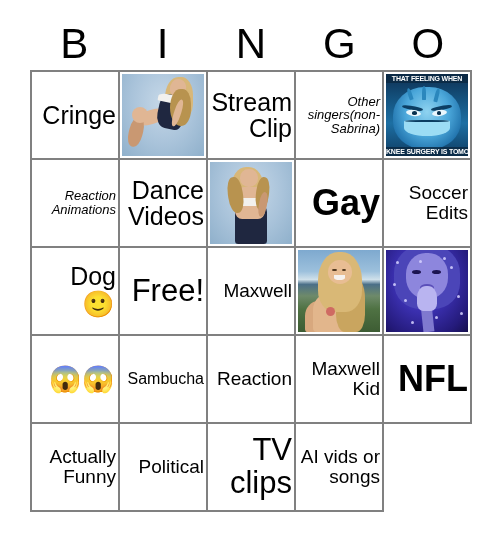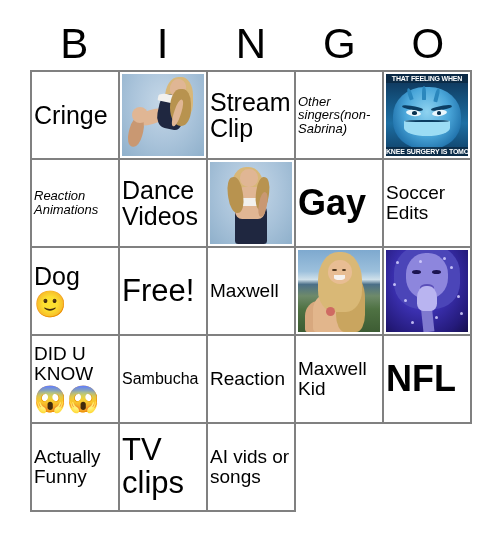--- a/index.html
+++ b/index.html
@@ -59,21 +59,21 @@
     border-bottom: 2px solid #808080;
     box-sizing: border-box;
     display: flex;
     align-items: center;
     justify-content: center;
     overflow: hidden;
     background: #ffffff;
     padding: 1px;
   }
   .cell-text {
-    text-align: left;
+    text-align: right;
     color: #000000;
     line-height: 1.05;
     font-family: "Liberation Sans", sans-serif;
     word-break: break-word;
     width: 100%;
     padding: 0 1px;
     box-sizing: border-box;
   }
   
   .fs-xs { font-size: 13px; font-style: italic; }
@@ -321,38 +321,41 @@
           <div class="pD-spark" style="left:86%;top:55%;"></div>
           <div class="pD-spark" style="left:60%;top:80%;"></div>
           <div class="pD-spark" style="left:30%;top:86%;"></div>
           <div class="pD-spark" style="left:70%;top:8%;"></div>
           <div class="pD-spark" style="left:8%;top:40%;"></div>
           <div class="pD-spark" style="left:90%;top:76%;"></div>
           <div class="pD-spark" style="left:40%;top:12%;"></div>
         </div>
       </div>
       <div class="cell">
-        <div class="cell-text fs-m"><span>DID U KNOW</span><span class="emoji-line">😱😱</span></div>
+        <div class="cell-text fs-m"><span class="emoji-line">😱😱</span></div>
       </div>
       <div class="cell">
         <div class="cell-text fs-s"><span>Sambucha</span></div>
       </div>
       <div class="cell">
         <div class="cell-text fs-m"><span>Reaction</span></div>
       </div>
       <div class="cell">
         <div class="cell-text fs-m"><span>Maxwell Kid</span></div>
       </div>
       <div class="cell">
         <div class="cell-text fs-xxl"><span>NFL</span></div>
       </div>
       <div class="cell">
         <div class="cell-text fs-m"><span>Actually Funny</span></div>
       </div>
       <div class="cell">
+        <div class="cell-text fs-m"><span>Political</span></div>
+      </div>
+      <div class="cell">
         <div class="cell-text fs-xl"><span>TV clips</span></div>
       </div>
       <div class="cell">
         <div class="cell-text fs-m"><span>AI vids or songs</span></div>
       </div>
     </div>
 
 </div>
 
 </body></html>

